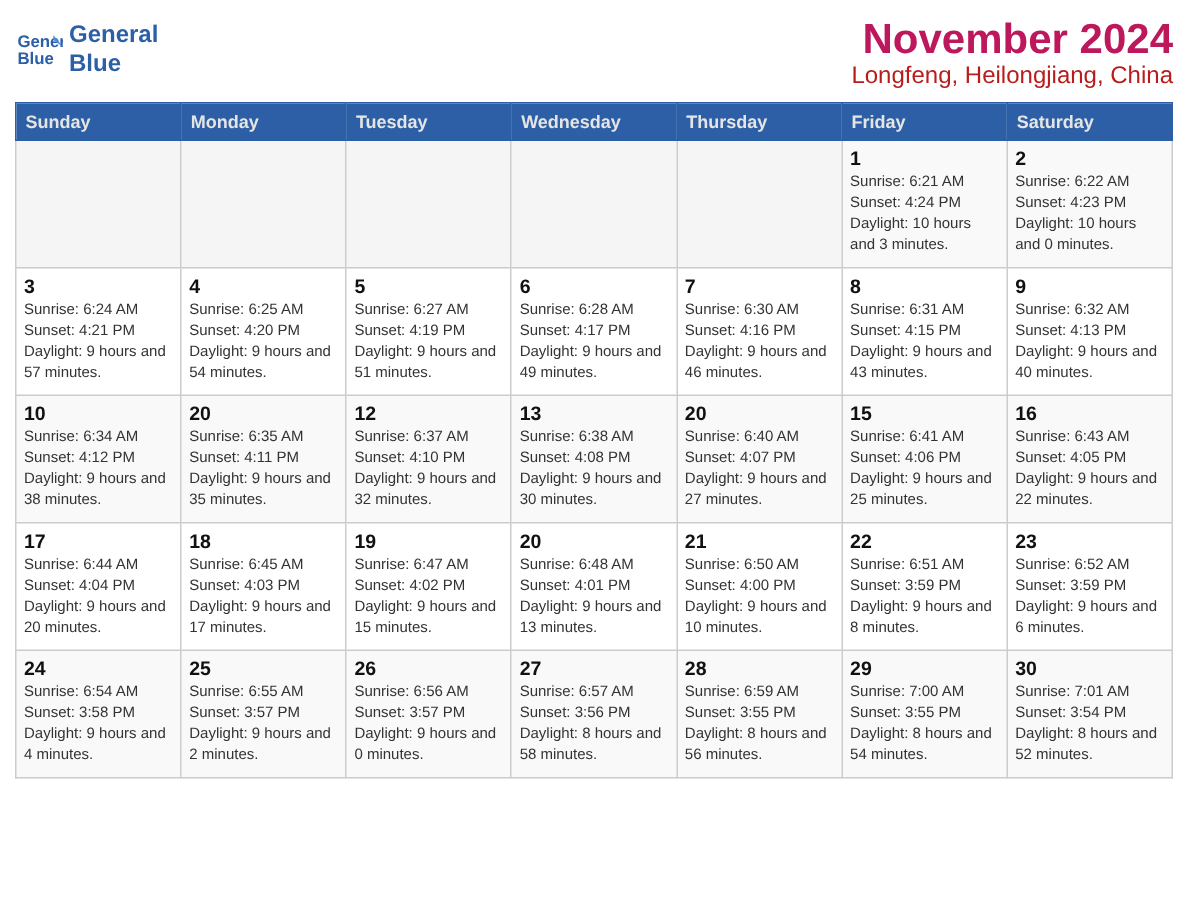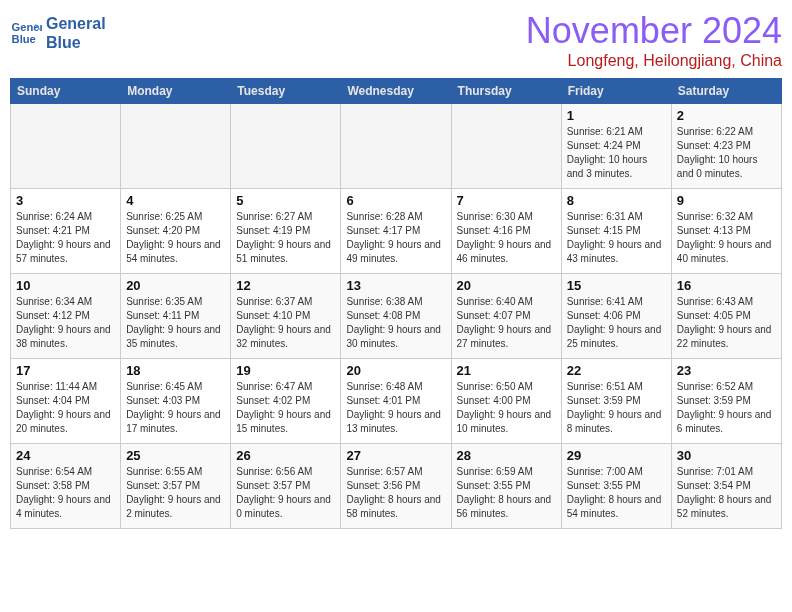--- a/index.html
+++ b/index.html
@@ -23,23 +23,23 @@
     }
     .logo-icon {
       width: 32px;
       height: 32px;
       margin-right: 4px;
     }
     .title-block {
       text-align: right;
     }
     .calendar-title {
-      font-size: 36px;
-      font-weight: normal;
-      color: #8b5cf6;
+      font-size: 28px;
+      font-weight: bold;
+      color: #be185d;
     }
     .calendar-subtitle {
       font-size: 16px;
       color: #b91c1c;
     }
     table {
       width: 100%;
       border-collapse: collapse;
       table-layout: fixed;
     }
@@ -234,21 +234,21 @@
           <span class="day-num">16</span>
           <div class="day-info">Sunrise: 6:43 AM
 Sunset: 4:05 PM
 Daylight: 9 hours
 and 22 minutes.</div>
         </td>
       </tr>
       <tr>
         <td>
           <span class="day-num">17</span>
-          <div class="day-info">Sunrise: 11:44 AM
+          <div class="day-info">Sunrise: 6:44 AM
 Sunset: 4:04 PM
 Daylight: 9 hours
 and 20 minutes.</div>
         </td>
         <td>
           <span class="day-num">18</span>
           <div class="day-info">Sunrise: 6:45 AM
 Sunset: 4:03 PM
 Daylight: 9 hours
 and 17 minutes.</div>

